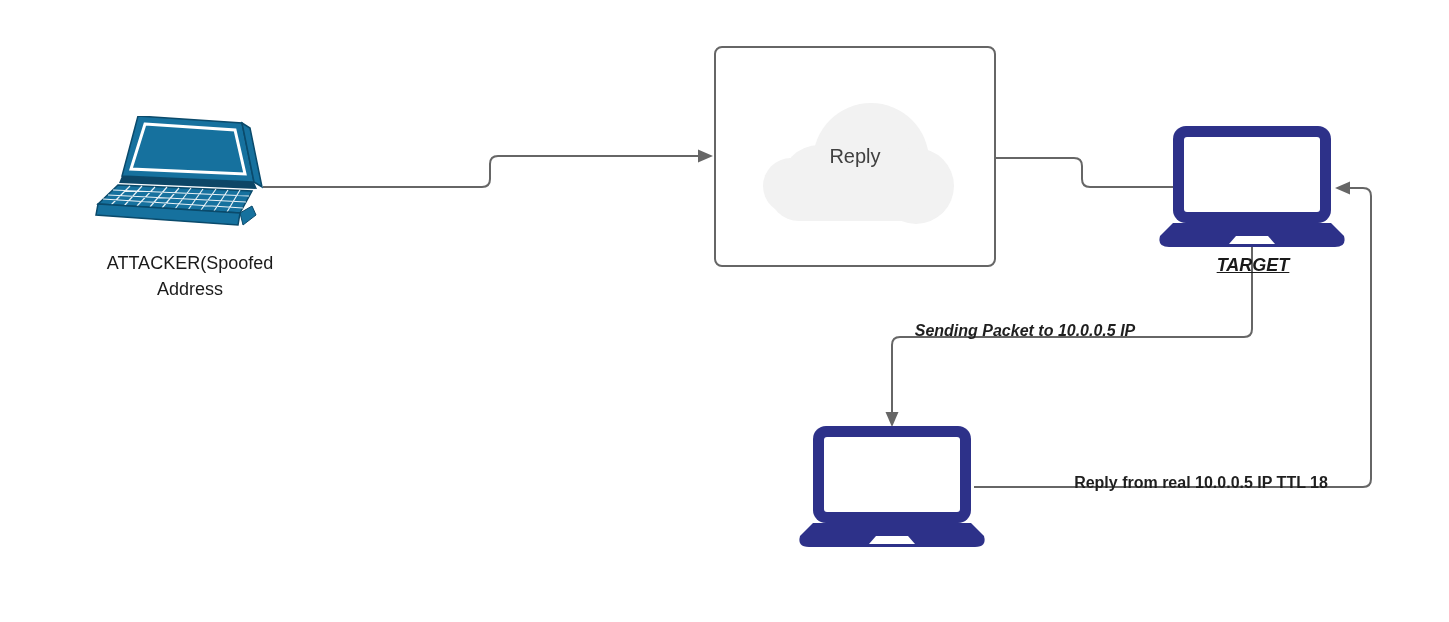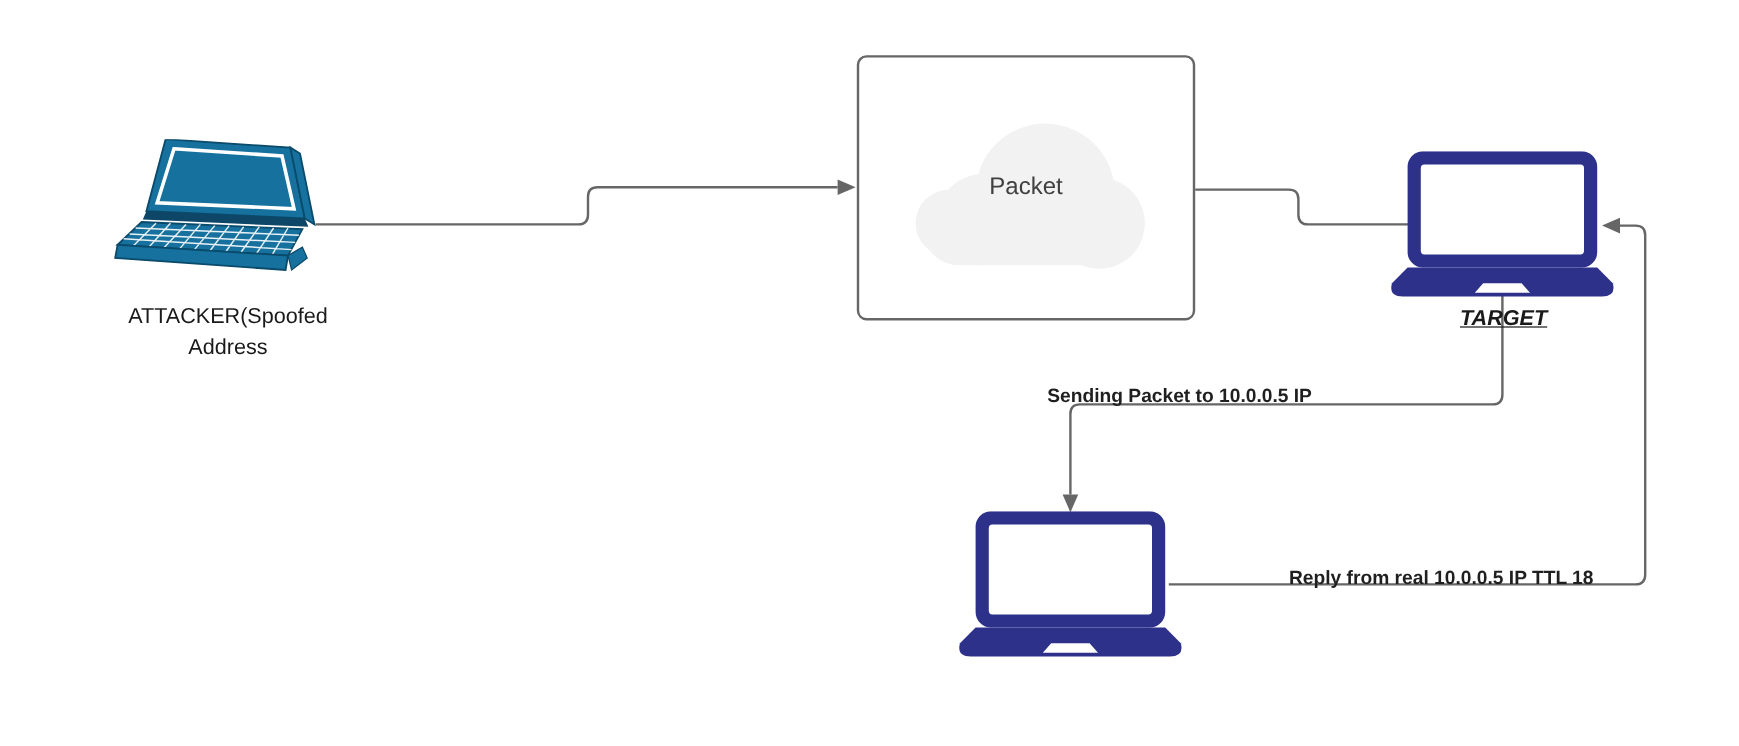--- a/index.html
+++ b/index.html
@@ -65,21 +65,21 @@
     left: 0; top: 97px;
     width: 100%;
     text-align: center;
     font-size: 20px;
     color: #404040;
   }
   #attacker-laptop { left: 94px;  top: 116px; width: 170px; height: 118px; }
   #target-laptop   { left: 1157px; top: 126px; width: 190px; height: 122px; }
   #realhost-laptop { left: 797px;  top: 426px; width: 190px; height: 122px; }
   #edge1-label { left: 499px;  top: 201px; }
-  #edge2-label { left: 983px;  top: 331px; }
+  #edge2-label { left: 1025px;  top: 331px; font-style: italic; }
   #edge3-label { left: 1201px; top: 483px; }
 </style>
 </head>
 <body>
 
 <div id="canvas">
 
   <svg id="edges" viewBox="0 0 1449 622">
     <g fill="none" stroke="#666666" stroke-width="2" stroke-linejoin="round">
       <path d="M263,187 H482 Q490,187 490,179 V164 Q490,156 498,156 H698"></path>
@@ -115,21 +115,21 @@
   </div>
 
   <div id="cloud-box">
     <div id="cloud-shape">
       <div class="cloud-part cp-small"></div>
       <div class="cloud-part cp-left"></div>
       <div class="cloud-part cp-big"></div>
       <div class="cloud-part cp-right"></div>
       <div class="cloud-part cp-base"></div>
     </div>
-    <div id="cloud-label">Packet</div>
+    <div id="cloud-label">Reply</div>
   </div>
 
   <svg class="abs" id="target-laptop" viewBox="0 0 190 122">
     <rect x="16" y="0" width="158" height="97" rx="13" fill="#2d3189"></rect>
     <rect x="27" y="11" width="136" height="75" rx="3" fill="#ffffff"></rect>
     <path d="M16,97 H174 L187,110 Q190,121 178,121 H12 Q0,121 3,110 Z" fill="#2d3189"></path>
     <path d="M79,110 L111,110 L118,118 L72,118 Z" fill="#ffffff"></path>
   </svg>
   <div class="node-label" id="target-label">TARGET</div>
 

